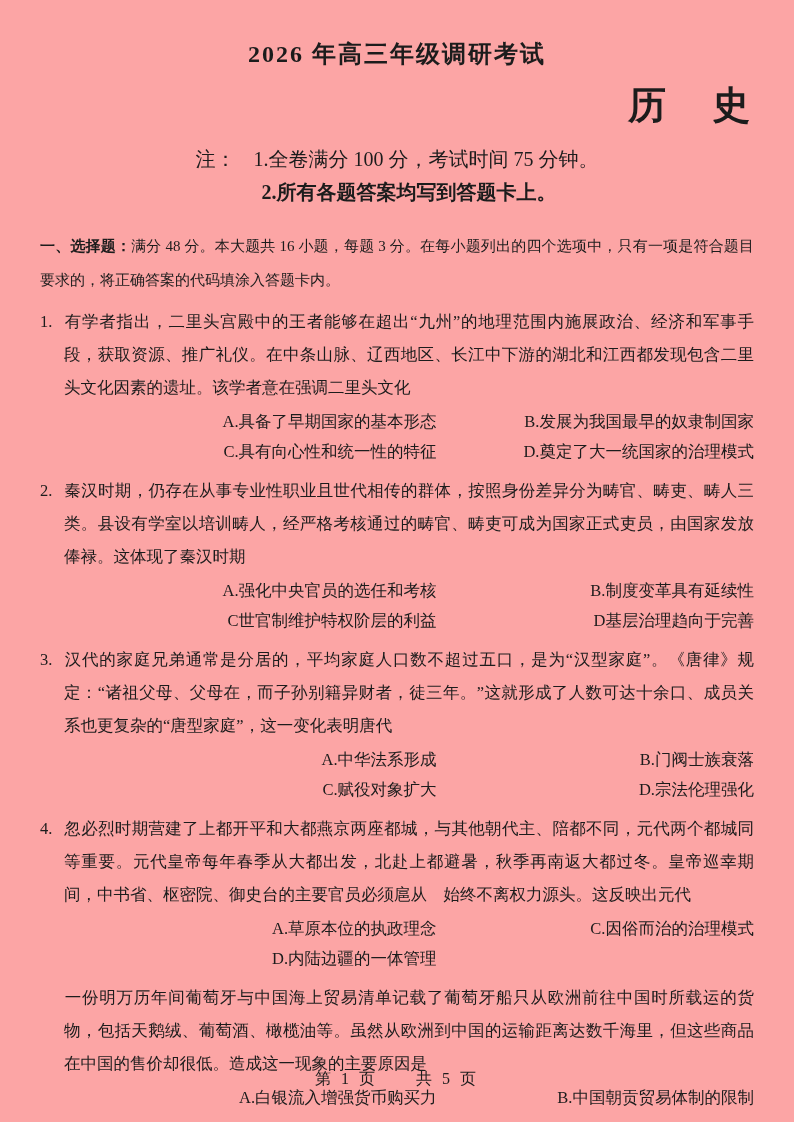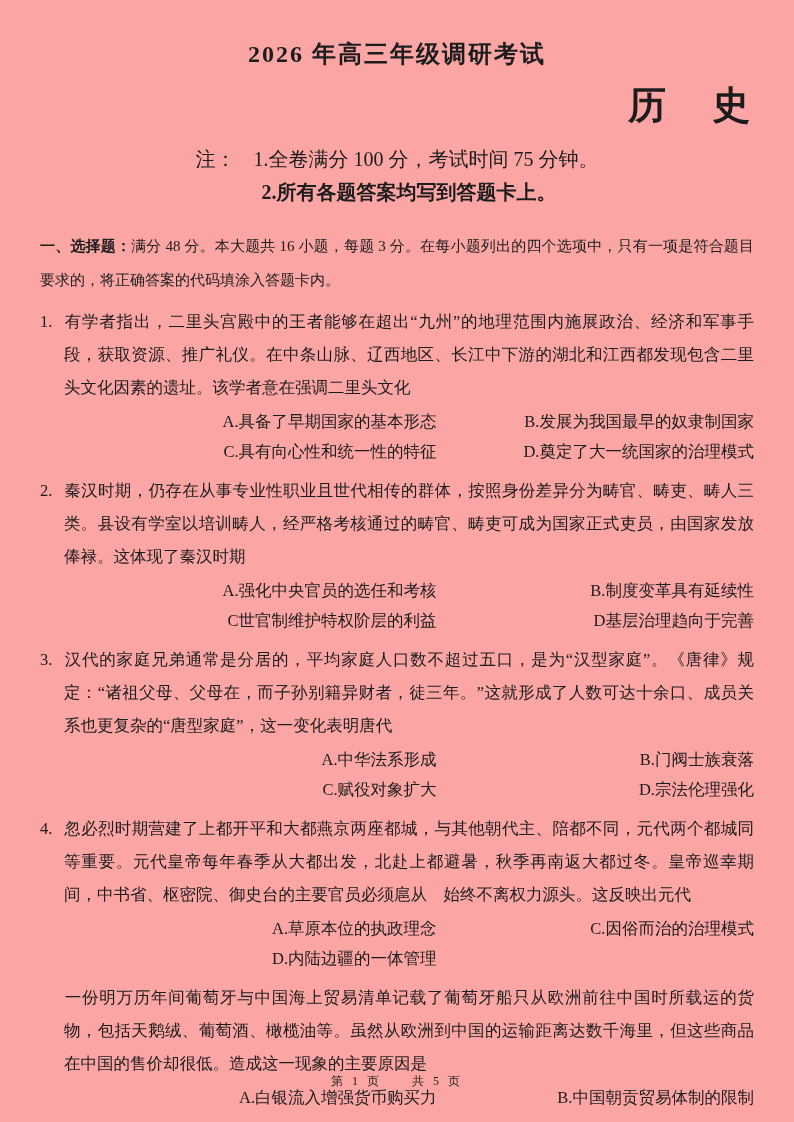--- a/index.html
+++ b/index.html
@@ -59,21 +59,21 @@
     line-height: 29.5px;
     margin-top: 3px;
     text-align: right;
   }
   .option { white-space: nowrap; overflow: hidden; }
   .opt-label { display: inline-block; min-width: 1.5em; }
   .page-footer {
     position: absolute;
     left: 0; right: 0; bottom: 32px;
     text-align: center;
-    font-size: 12px;
+    font-size: 16px;
     letter-spacing: 3px;
   }
 </style>
 </head>
 <body>
 
 <div class="page">
 
   <header>
     <h1 class="exam-title">2026 年高三年级调研考试</h1>

